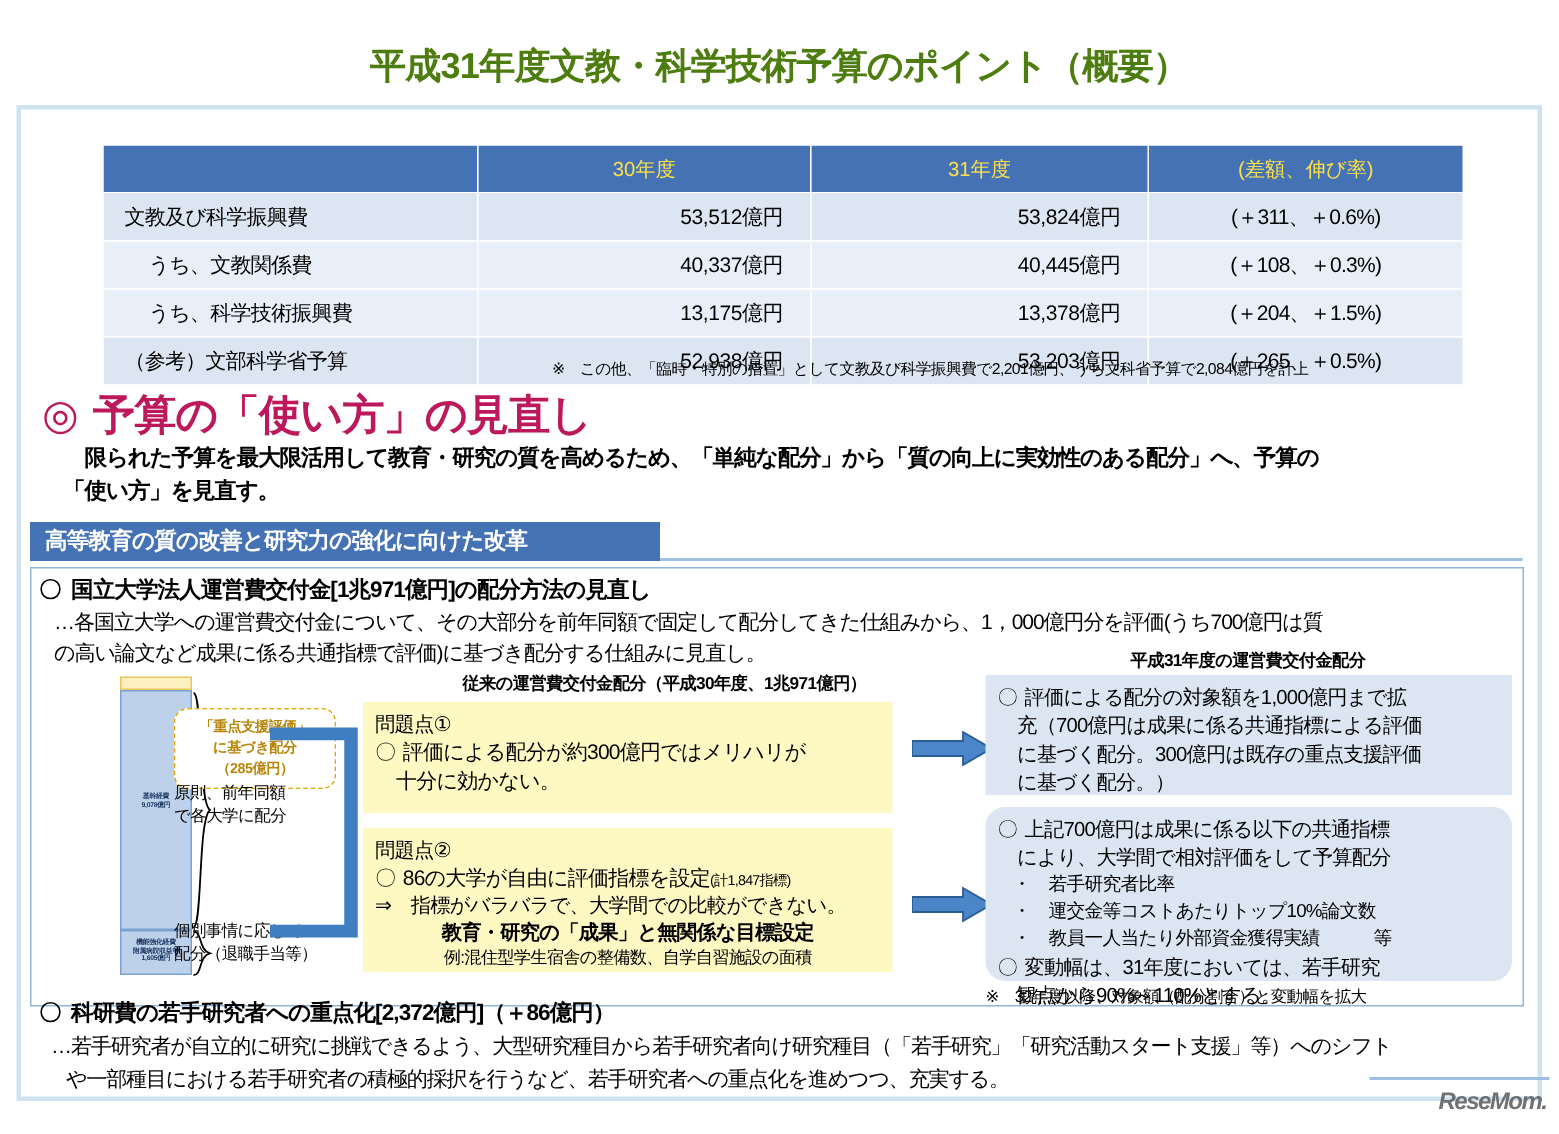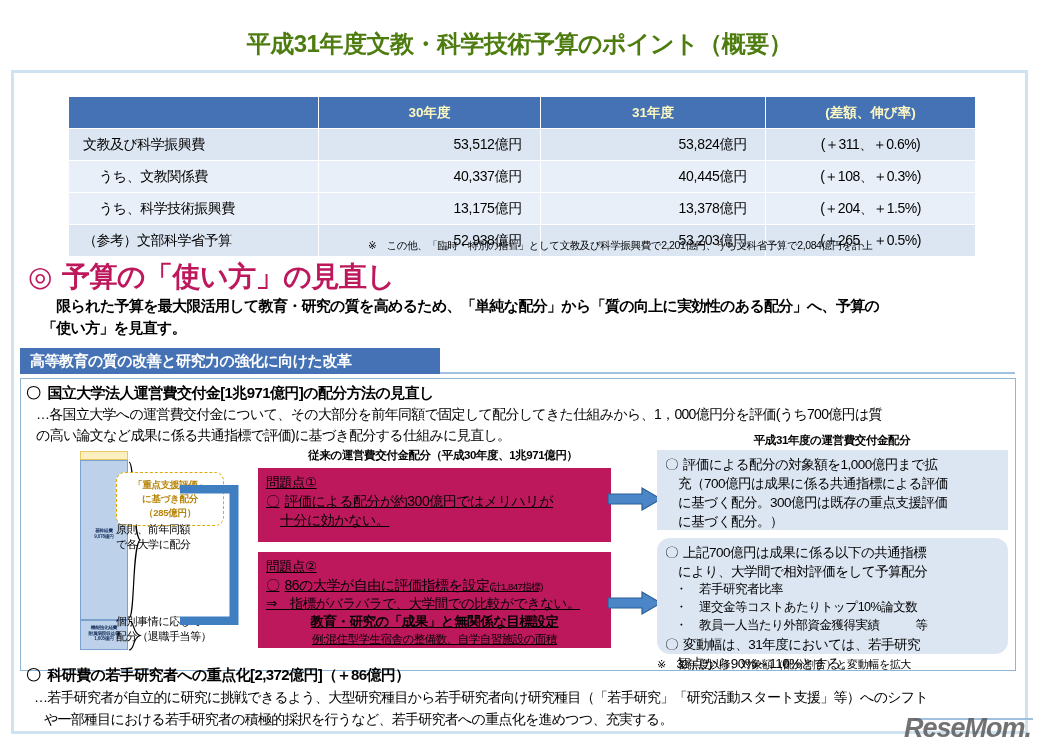--- a/index.html
+++ b/index.html
@@ -54,22 +54,22 @@
     table-layout: fixed;
   }
   .budget-table th, .budget-table td {
     border: 1.5px solid #ffffff;
     height: 32px;
     font-size: 14px;
     color: #000;
   }
   .budget-table thead th {
     background: #4472b4;
-    color: #fef9c3;
-    font-weight: bold;
+    color: #fde047;
+    font-weight: normal;
     font-size: 13.5px;
   }
   .budget-table thead th.blank { background: #4472b4; }
   .budget-table tbody td { background: #dce6f2; }
   .budget-table tbody tr.alt td { background: #e9eff8; }
   .budget-table td.label { text-align: left; padding-left: 14px; letter-spacing: -0.5px; }
   .budget-table td.label.indent { padding-left: 30px; }
   .budget-table td.num { text-align: right; padding-right: 18px; letter-spacing: -0.3px; }
   .budget-table td.diff { text-align: center; letter-spacing: -0.5px; }
 
@@ -213,25 +213,24 @@
   .brace-note.n2 { left: 116px; top: 614px; }
 
   
   .mid-title {
     position: absolute; left: 258px; top: 448px;
     width: 370px; text-align: center;
     font-size: 11.5px; font-weight: bold;
     letter-spacing: -0.4px; color: #000;
   }
   .prob-box {
-    position: absolute; left: 258px;
+    position: absolute; left: 242px;
     width: 353px;
-    background: #be185d;
+    background: #fef9c3;
     padding: 6px 8px 7px 8px;
-    text-decoration: underline;
   }
   .prob-box.p1 { top: 468px; height: 74px; }
   .prob-box.p2 { top: 552px; height: 96px; }
   .prob-t { font-size: 13.5px; letter-spacing: -0.5px; color: #000; line-height: 1.35; }
   .prob-t.big { font-size: 14px; }
   .prob-t .circ { margin-right: 5px; }
   .prob-t .ind { padding-left: 14px; display: block; }
   .prob-t .tiny { font-size: 9.5px; }
   .prob-t.bold-c { font-weight: bold; text-align: center; font-size: 13.5px; }
   .prob-t.ex { text-align: center; font-size: 11.5px; }
@@ -275,21 +274,21 @@
   .b2-head .circ { margin-right: 7px; }
   .b2-body {
     position: absolute; left: 34px; top: 687px;
     width: 980px;
     font-size: 14px; line-height: 1.55;
     letter-spacing: -0.75px; color: #000;
   }
   .b2-body .ind { padding-left: 10px; display: block; }
   .wm-text {
     position: absolute; right: 8px; bottom: 12px;
-    font-size: 27px; font-weight: bold;
+    font-size: 16px; font-weight: bold;
     font-style: italic;
     color: #5a5a5a;
     letter-spacing: -1px;
     opacity: .85;
     text-align: center;
   }
   .wm-rule {
     position: absolute; right: 6px; bottom: 36px;
     width: 120px; height: 2px; background: #9fc0de;
   }

